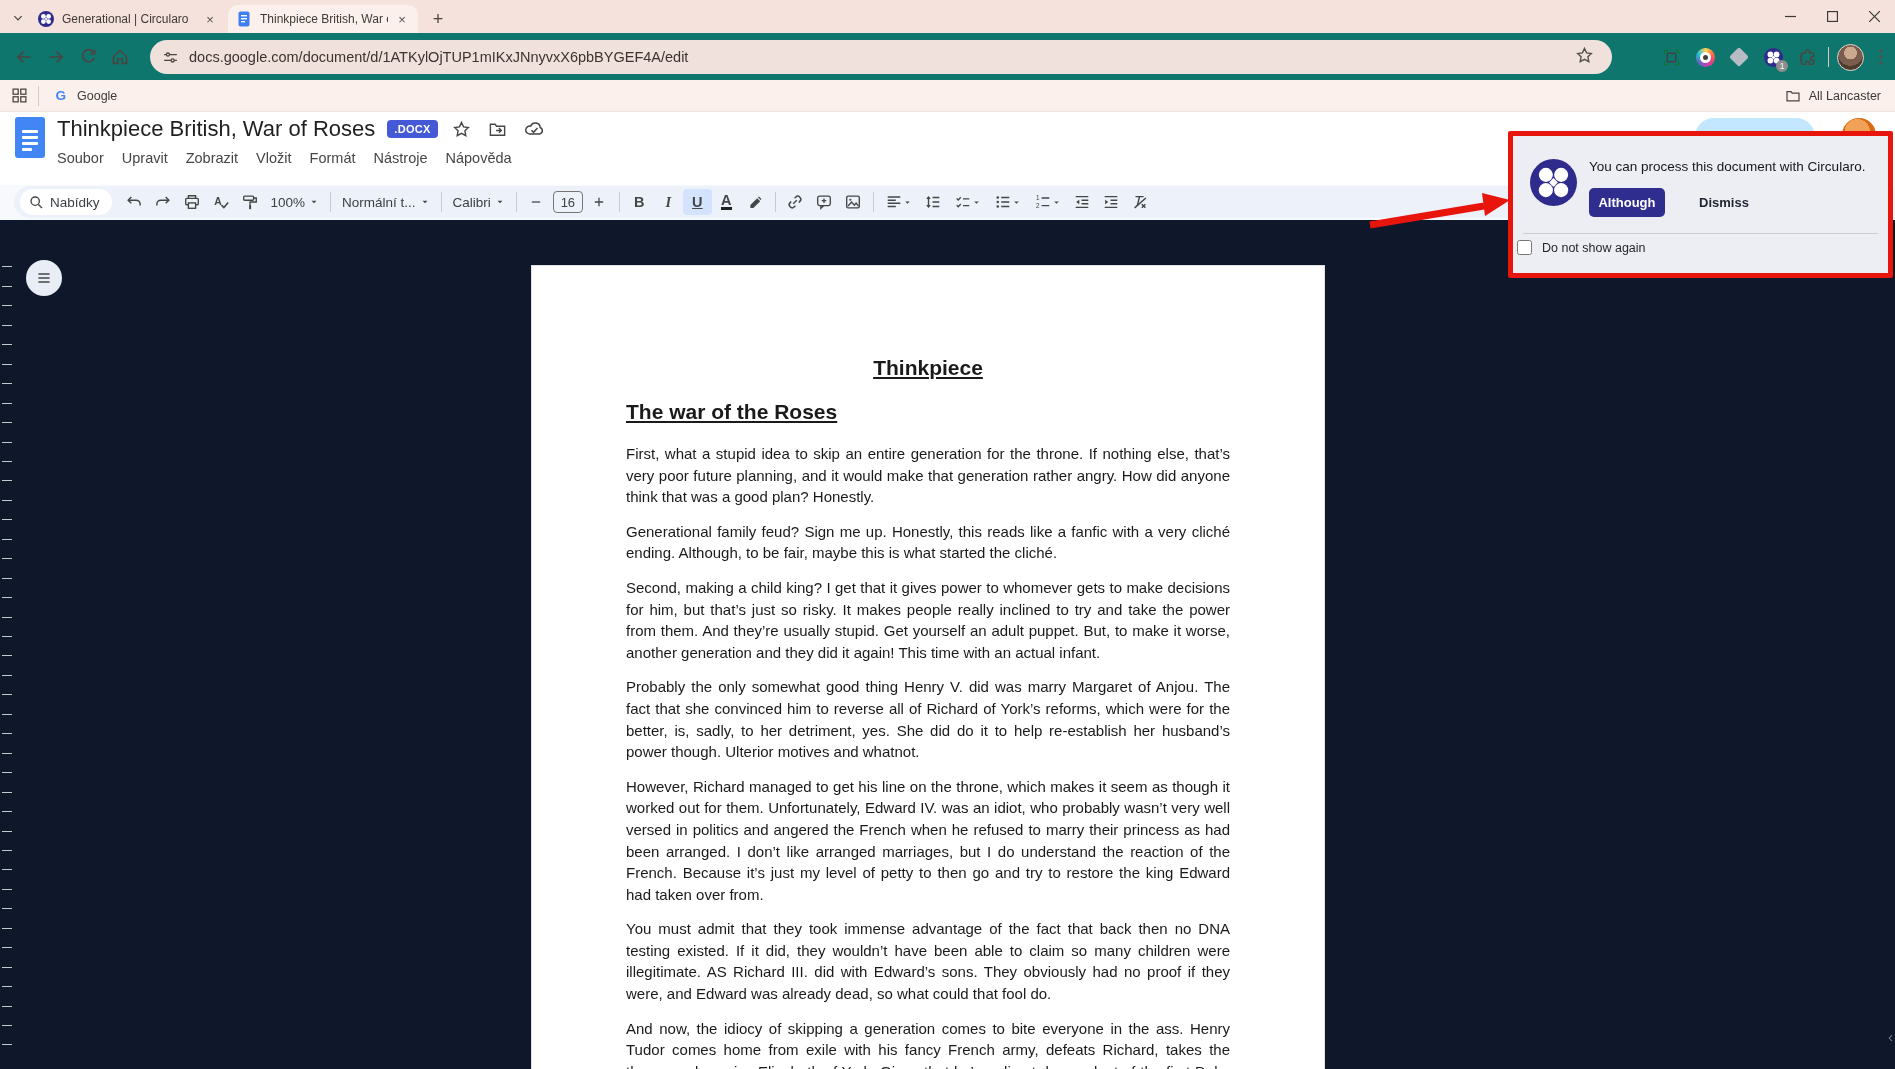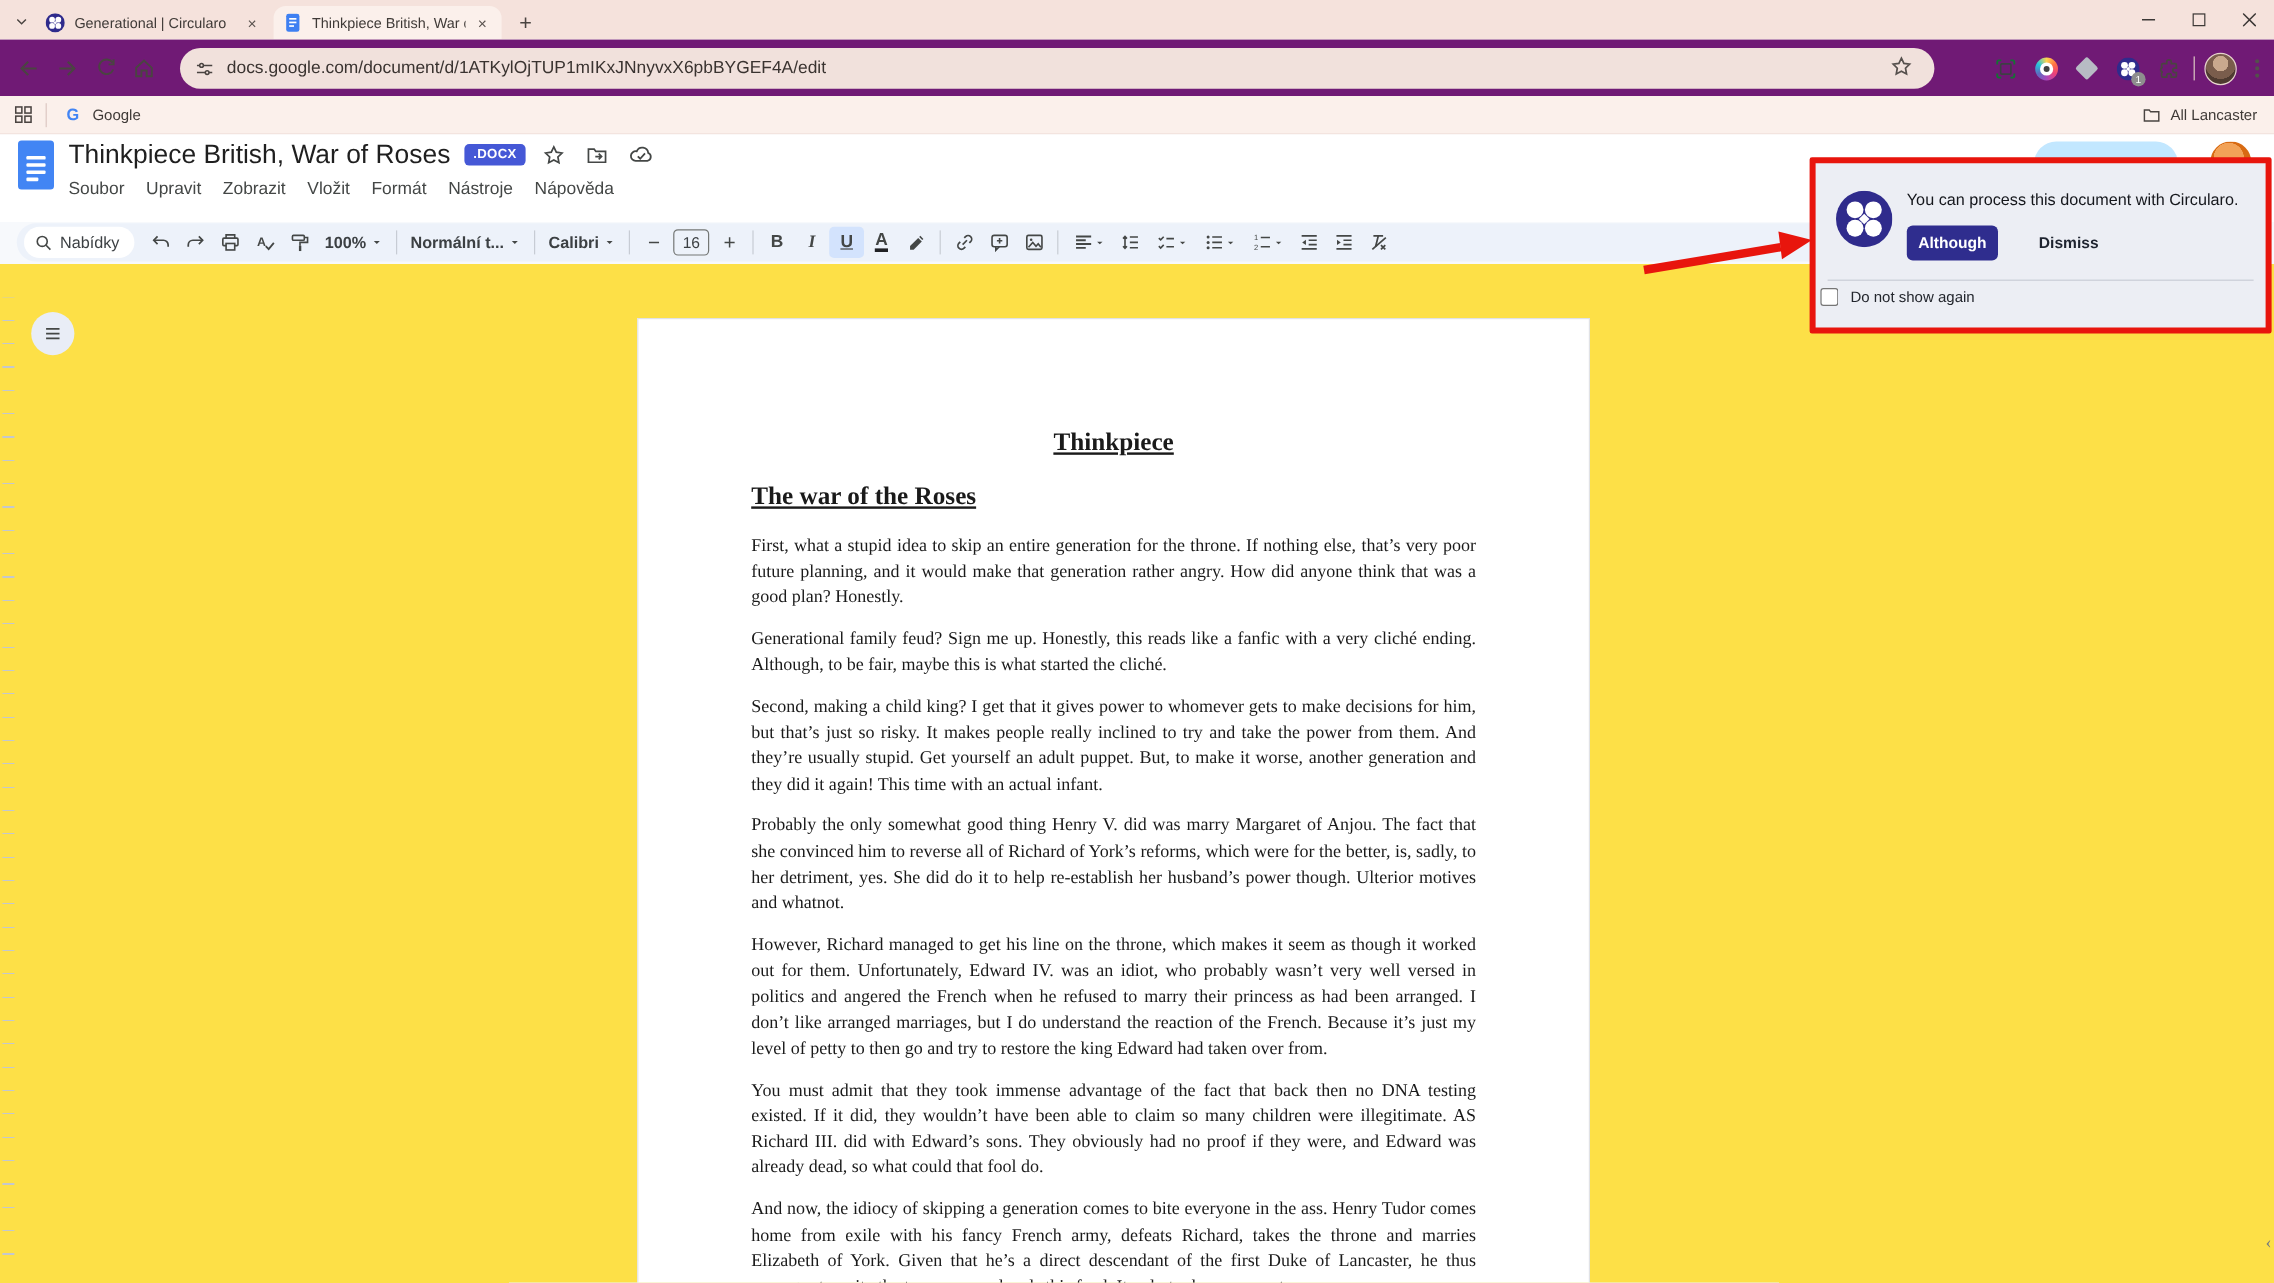--- a/index.html
+++ b/index.html
@@ -19,21 +19,21 @@
   .tab .tclose{width:16px;height:16px;border-radius:50%;display:flex;align-items:center;justify-content:center;
     font-size:13px;color:#5a534f;margin-left:6px;}
   #tab1{left:30px;width:196px;}
   #tab2{left:228px;width:190px;background:#FBF0EB;border-radius:10px 10px 0 0;}
   .newtab{position:absolute;left:426px;top:7px;width:24px;height:24px;color:#4a4441;font-size:18px;
     display:flex;align-items:center;justify-content:center;}
   .wincontrols{position:absolute;right:0;top:0;height:33px;display:flex;}
   .winbtn{width:42px;height:33px;display:flex;align-items:center;justify-content:center;color:#3c3836;}
 
   
-  .navbar{position:absolute;left:0;top:33px;width:100%;height:47px;background:#701a75;
+  .navbar{position:absolute;left:0;top:33px;width:100%;height:47px;background:#0f766e;
     display:flex;align-items:center;}
   .navbtn{width:32px;height:32px;border-radius:50%;display:flex;align-items:center;justify-content:center;
     color:#4a4441;flex:0 0 auto;}
   .navbtn svg{display:block;}
   .urlbar{position:absolute;left:150px;top:7px;width:1462px;height:34px;border-radius:17px;
     background:#F1E1DC;display:flex;align-items:center;padding:0 12px;}
   .urltext{font-size:14.5px;color:#3a3330;margin-left:10px;flex:1;white-space:nowrap;overflow:hidden;}
   .chrome-actions{position:absolute;right:0;top:7px;height:34px;display:flex;align-items:center;}
   .act{width:34px;height:34px;display:flex;align-items:center;justify-content:center;position:relative;}
   .lens{width:19px;height:19px;border-radius:50%;
@@ -71,40 +71,40 @@
   
   .toolbar{position:absolute;left:14px;top:186px;width:1867px;height:32px;background:#EDF2FA;
     border-radius:16px;display:flex;align-items:center;padding:0 6px;}
   .search-pill{display:flex;align-items:center;background:#fff;border-radius:14px;height:26px;
     padding:0 12px 0 8px;margin-right:8px;color:#444746;}
   .search-pill span{font-size:13.5px;margin-left:6px;color:#3c4043;}
   .tbtn{width:29px;height:26px;display:flex;align-items:center;justify-content:center;border-radius:4px;
     color:#444746;flex:0 0 auto;font-size:14px;}
   .tbtn svg{display:block;}
   .tsep{width:1px;height:20px;background:#c7ccd4;margin:0 5px;flex:0 0 auto;}
-  .tb-text{font-size:13.5px;color:#3c4043;display:flex;align-items:center;gap:4px;padding:0 6px;height:26px;border-radius:4px;font-weight:bold;}
+  .tb-text{font-size:13.5px;color:#3c4043;display:flex;align-items:center;gap:4px;padding:0 6px;height:26px;border-radius:4px;}
   .size-box{width:30px;height:22px;border:1px solid #747775;border-radius:4px;font-size:13px;color:#3c4043;
     display:flex;align-items:center;justify-content:center;margin:0 2px;}
   .fmt{font-size:14.5px;font-weight:bold;color:#444746;}
   .fmt.it{font-style:italic;font-weight:600;font-family:"Liberation Serif",serif;}
   .fmt.un{text-decoration:underline;}
   .u-active{background:#D3E3FD;}
   .a-color{border-bottom:3px solid #202124;line-height:13px;}
 
   
   .ruler{position:absolute;left:14px;top:222px;width:1867px;height:21px;background:#fff;border-radius:3px;}
   .ruler-ticks{position:absolute;left:0;bottom:0;width:100%;height:5px;
     background:repeating-linear-gradient(to right,transparent 0 18.45px,#b9bec6 18.45px 19.45px);}
   .ruler-numbers{position:absolute;left:513px;top:1px;display:flex;}
   .ruler-num{width:38.9px;text-align:center;font-size:10px;color:#80868b;}
   .indent-marker{position:absolute;top:13px;width:0;height:0;border-left:5px solid transparent;
     border-right:5px solid transparent;border-top:8px solid #4285F4;}
 
   
-  .canvas{position:absolute;left:0;top:220px;width:100%;height:849px;background:#fde047;font-family:Liberation Serif, serif;}
+  .canvas{position:absolute;left:0;top:220px;width:100%;height:849px;background:#0f172a;}
   .vruler{position:absolute;left:2px;top:28px;width:10px;height:800px;
     background:repeating-linear-gradient(to bottom,transparent 0 18.45px,#c3c7ce 18.45px 19.45px);}
   .outline-btn{position:absolute;left:26px;top:40px;width:36px;height:36px;border-radius:50%;
     background:#E9EDF6;display:flex;align-items:center;justify-content:center;color:#444746;}
   .page{position:absolute;left:531px;top:45px;width:794px;height:860px;background:#fff;
     border:1px solid #E0E2E6;padding:90px 94px 40px 94px;}
   .doc-h1{font-size:21px;color:#1a1a1a;text-align:center;text-decoration:underline;margin:0 0 20px 0;}
   .doc-h2{font-size:21px;color:#1a1a1a;text-decoration:underline;margin:0 0 19px 0;}
   .doc-par{font-size:15px;line-height:21.6px;color:#1a1a1a;text-align:justify;margin:0 0 13px 0;}
   .panel-collapse{position:absolute;right:2px;top:808px;color:#757a80;font-size:15px;}

